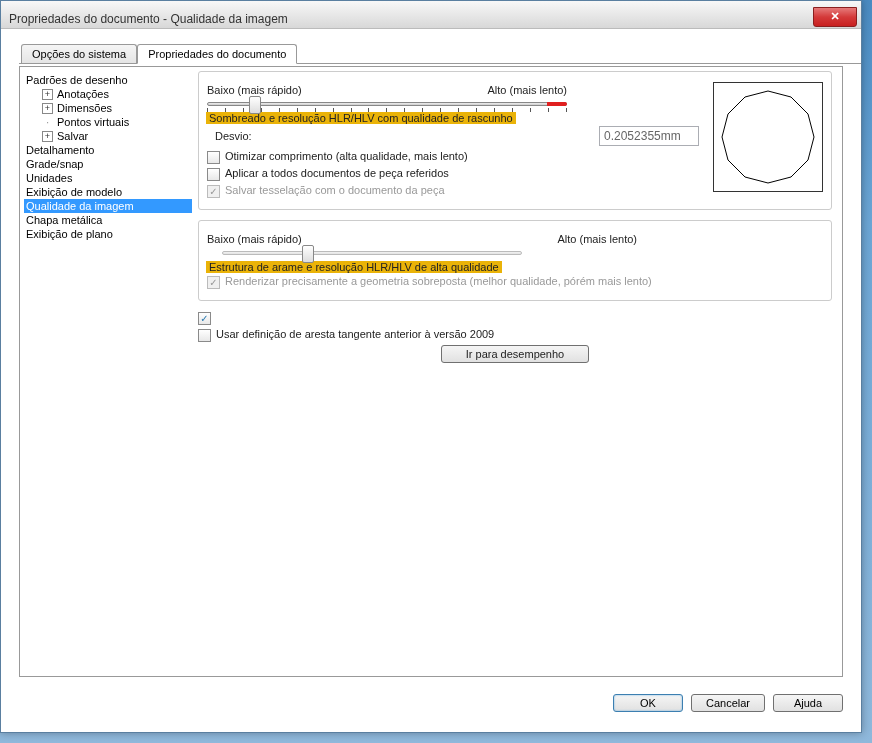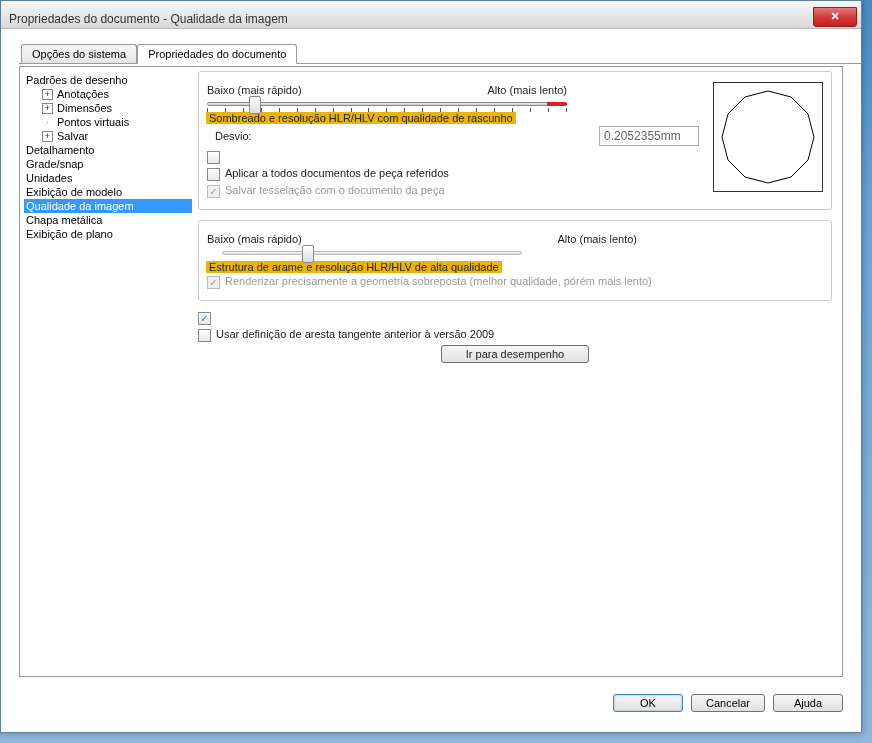--- a/index.html
+++ b/index.html
@@ -377,20 +377,21 @@
             <div class="slider-thumb" style="left:42px"></div>
           </div>
 
           <div class="row">
             <span class="row-label">Desvio:</span>
             <input class="text-input" readonly="" value="0.2052355mm" style="">
           </div>
 
           <div class="checkbox-row">
             <span class="checkbox"></span>
+            <span>Otimizar comprimento (alta qualidade, mais lento)</span>
           </div>
           <div class="checkbox-row">
             <span class="checkbox"></span>
             <span>Aplicar a todos documentos de peça referidos</span>
           </div>
           <div class="checkbox-row">
             <span class="checkbox disabled">✓</span>
             <span class="disabled-text">Salvar tesselação com o documento da peça</span>
           </div>
         </div>

